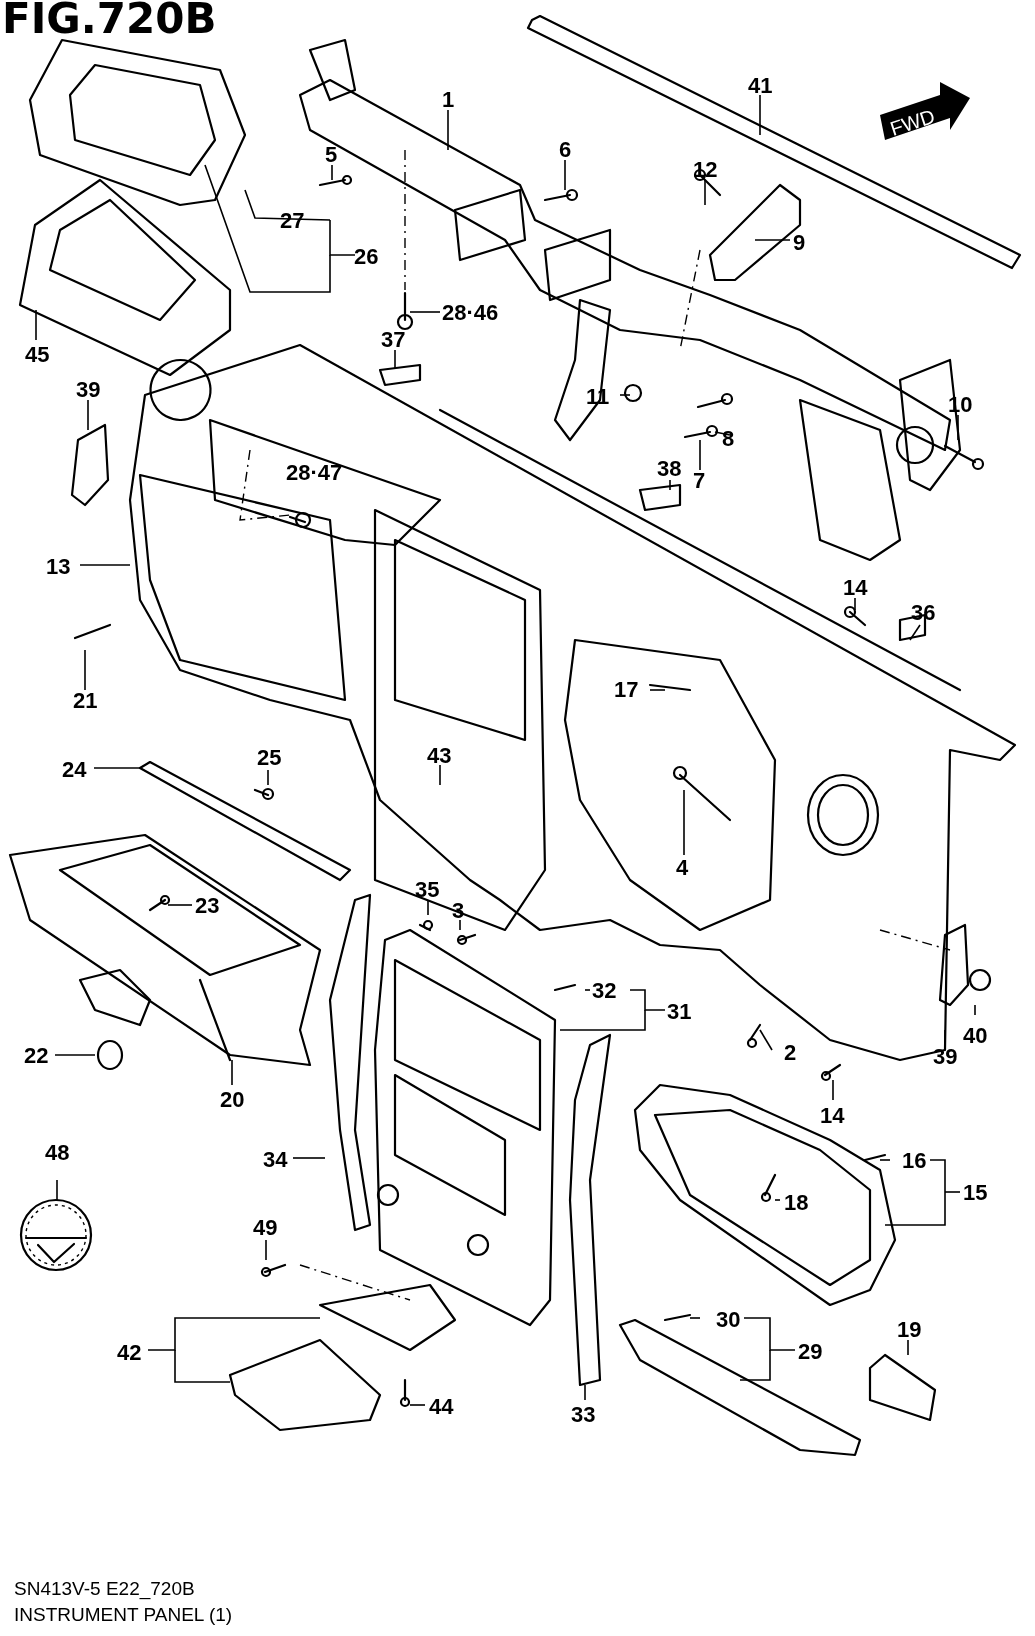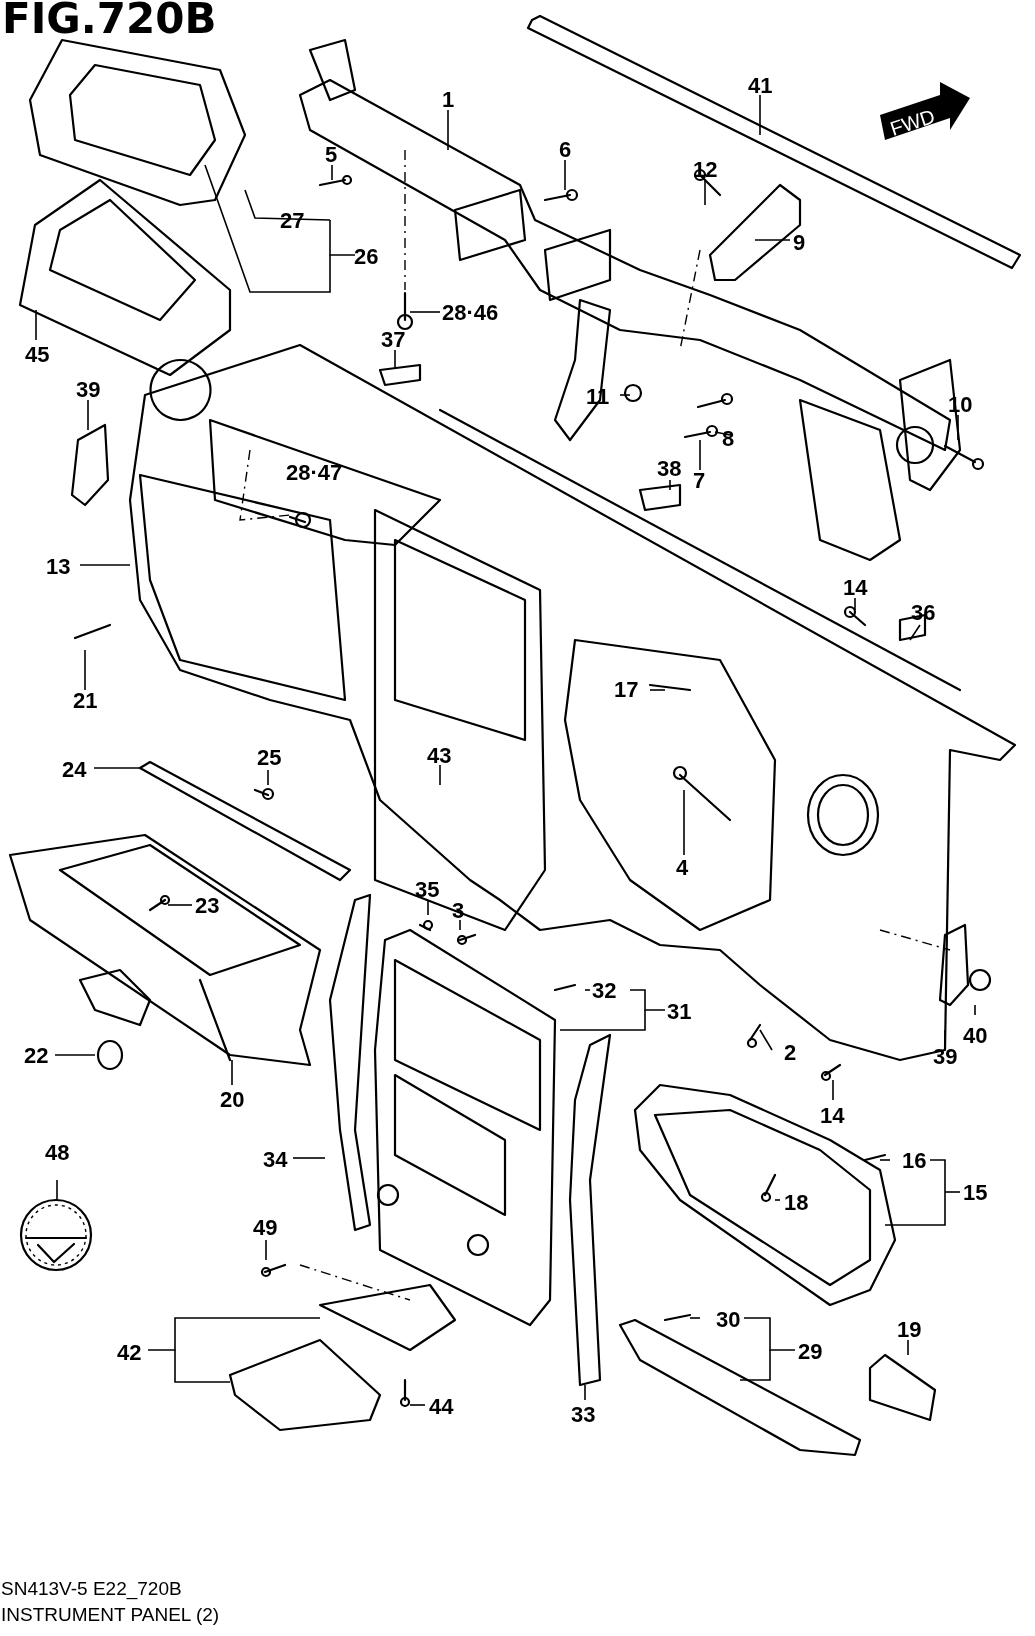--- a/index.html
+++ b/index.html
@@ -4,21 +4,21 @@
 <style>
   html, body { margin:0; padding:0; background:#ffffff; }
   body { width:1035px; height:1636px; position:relative; overflow:hidden; font-family:"Liberation Sans", sans-serif; color:#000; }
   #fig-title { position:absolute; left:2px; top:-6px; font-family:"DejaVu Sans", sans-serif; font-weight:bold; font-size:42px; letter-spacing:0px; }
   #diagram { position:absolute; left:0; top:0; }
   .lbl { font-family:"Liberation Sans", sans-serif; font-weight:bold; font-size:22px; fill:#000; }
   .part { fill:none; stroke:#000; stroke-width:2.2; stroke-linejoin:round; stroke-linecap:round; }
   .thin { fill:none; stroke:#000; stroke-width:1.4; }
   .leader { fill:none; stroke:#000; stroke-width:1.6; }
   .dash { fill:none; stroke:#000; stroke-width:1.4; stroke-dasharray:10 5 2 5; }
-  .footer { position:absolute; left:1px; font-family:"Liberation Sans", sans-serif; font-size:19px; }
+  .footer { position:absolute; left:14px; font-family:"Liberation Sans", sans-serif; font-size:19px; }
   #footer-code { top:1578px; }
   #footer-name { top:1604px; }
 </style>
 </head>
 <body>
 
 <div id="fig-title">FIG.720B</div>
 
 <svg id="diagram" width="1035" height="1636" viewBox="0 0 1035 1636">
 
@@ -296,13 +296,13 @@
     <text class="lbl" x="117" y="1360">42</text>
     <text class="lbl" x="427" y="763">43</text>
     <text class="lbl" x="429" y="1414">44</text>
     <text class="lbl" x="25" y="362">45</text>
     <text class="lbl" x="45" y="1160">48</text>
     <text class="lbl" x="253" y="1235">49</text>
   </g>
 </svg>
 
 <div class="footer" id="footer-code">SN413V-5 E22_720B</div>
-<div class="footer" id="footer-name">INSTRUMENT PANEL (2)</div>
+<div class="footer" id="footer-name">INSTRUMENT PANEL (1)</div>
 
 </body></html>

